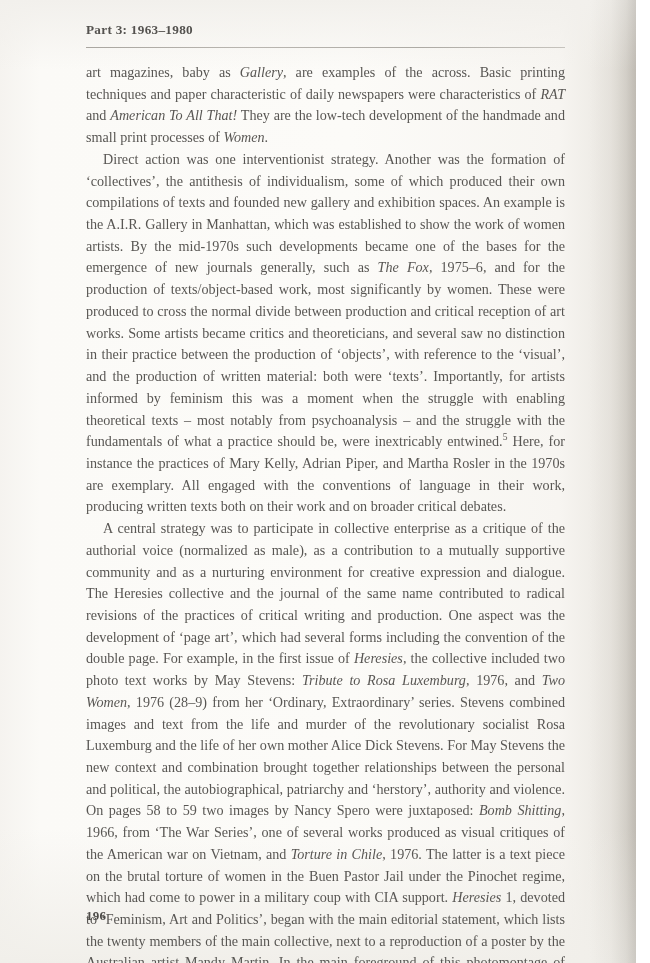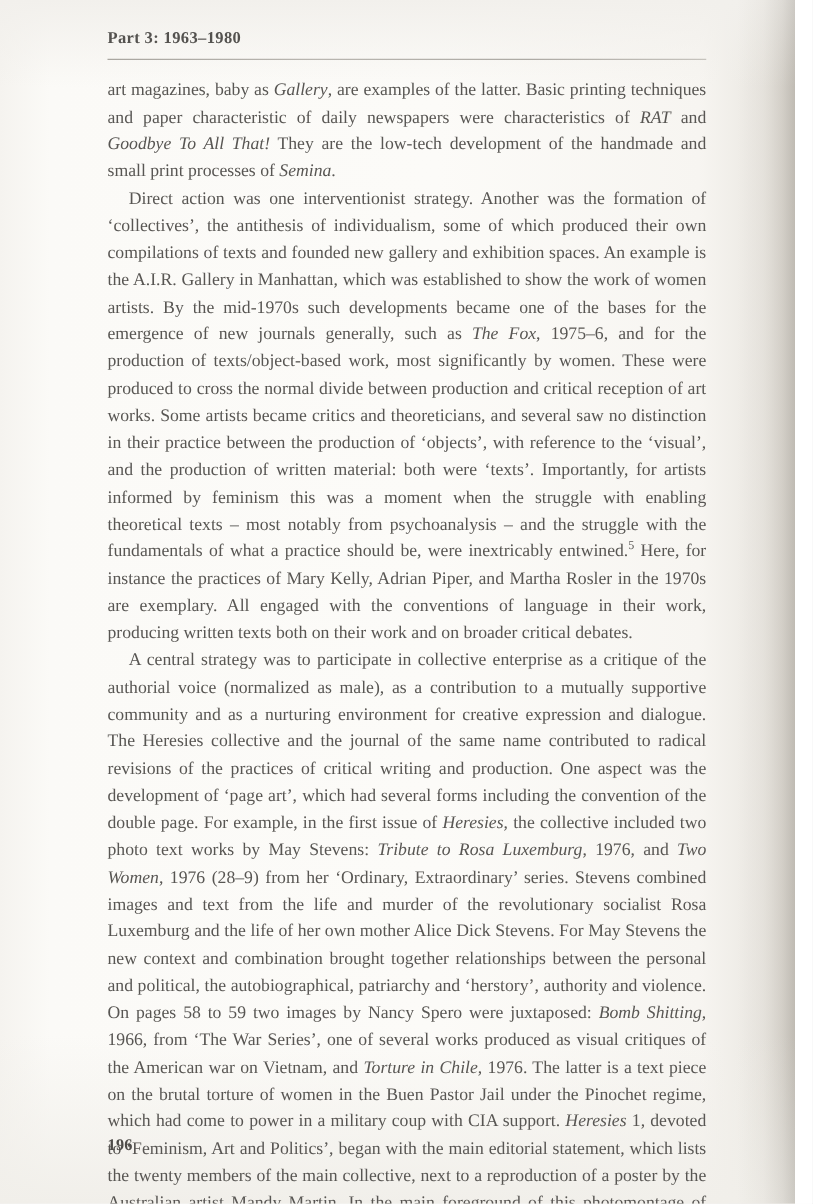--- a/index.html
+++ b/index.html
@@ -135,21 +135,21 @@
   <div class="paper-tone-2"></div>
   <div class="edge-curl"></div>
 
   <div class="content">
 
     <div class="running-head">Part 3: 1963–1980</div>
 
     <div class="head-rule"></div>
 
     <div class="body-col" id="body-column">
-        <p class="para"><span>art magazines, baby as </span><em>Gallery</em><span>, are examples of the latter. Basic printing techniques and paper characteristic of daily newspapers were characteristics of </span><em>RAT</em><span> and </span><em>Goodbye To All That!</em><span> They are the low-tech development of the handmade and small print processes of </span><em>Semina</em><span>.</span></p>
+        <p class="para"><span>art magazines, baby as </span><em>Gallery</em><span>, are examples of the across. Basic printing techniques and paper characteristic of daily newspapers were characteristics of </span><em>RAT</em><span> and </span><em>American To All That!</em><span> They are the low-tech development of the handmade and small print processes of </span><em>Women</em><span>.</span></p>
         <p class="para"><span>Direct action was one interventionist strategy. Another was the formation of ‘collectives’, the antithesis of individualism, some of which produced their own compilations of texts and founded new gallery and exhibition spaces. An example is the A.I.R. Gallery in Manhattan, which was established to show the work of women artists. By the mid-1970s such developments became one of the bases for the emergence of new journals generally, such as </span><em>The Fox</em><span>, 1975–6, and for the production of texts/object-based work, most significantly by women. These were produced to cross the normal divide between production and critical reception of art works. Some artists became critics and theoreticians, and several saw no distinction in their practice between the production of ‘objects’, with reference to the ‘visual’, and the production of written material: both were ‘texts’. Importantly, for artists informed by feminism this was a moment when the struggle with enabling theoretical texts – most notably from psychoanalysis – and the struggle with the fundamentals of what a practice should be, were inextricably entwined.</span><sup>5</sup><span> Here, for instance the practices of Mary Kelly, Adrian Piper, and Martha Rosler in the 1970s are exemplary. All engaged with the conventions of language in their work, producing written texts both on their work and on broader critical debates.</span></p>
         <p class="para"><span>A central strategy was to participate in collective enterprise as a critique of the authorial voice (normalized as male), as a contribution to a mutually supportive community and as a nurturing environment for creative expression and dialogue. The Heresies collective and the journal of the same name contributed to radical revisions of the practices of critical writing and production. One aspect was the development of ‘page art’, which had several forms including the convention of the double page. For example, in the first issue of </span><em>Heresies</em><span>, the collective included two photo text works by May Stevens: </span><em>Tribute to Rosa Luxemburg</em><span>, 1976, and </span><em>Two Women</em><span>, 1976 (28–9) from her ‘Ordinary, Extraordinary’ series. Stevens combined images and text from the life and murder of the revolutionary socialist Rosa Luxemburg and the life of her own mother Alice Dick Stevens. For May Stevens the new context and combination brought together relationships between the personal and political, the autobiographical, patriarchy and ‘herstory’, authority and violence. On pages 58 to 59 two images by Nancy Spero were juxtaposed: </span><em>Bomb Shitting</em><span>, 1966, from ‘The War Series’, one of several works produced as visual critiques of the American war on Vietnam, and </span><em>Torture in Chile</em><span>, 1976. The latter is a text piece on the brutal torture of women in the Buen Pastor Jail under the Pinochet regime, which had come to power in a military coup with CIA support. </span><em>Heresies</em><span> 1, devoted to ‘Feminism, Art and Politics’, began with the main editorial statement, which lists the twenty members of the main collective, next to a reproduction of a poster by the Australian artist Mandy Martin. In the main foreground of this photomontage of Vietnamese men and women walking across rice fields, a woman carries both a gun and a baby in a back harness. In the middle distance, in the rice field, is a massive symbolic monument made of a ‘Coke’ bottle on a plinth including the word ‘Big, Big, Coke’. Around the image, like a frame is a text: ‘THE DRIVE OF THE U.S. IS TO REPLACE THE TRADITIONAL STATUS OF VALUES OF THE VILLAGE SUCH AS WRITING GREAT POETRY . . . WITH NEW ONES LIKE OWNING A T.V. SET.’</span></p>
       </div>
 
     <div class="folio">196</div>
 
   </div>
 </div>
 
 </body></html>

